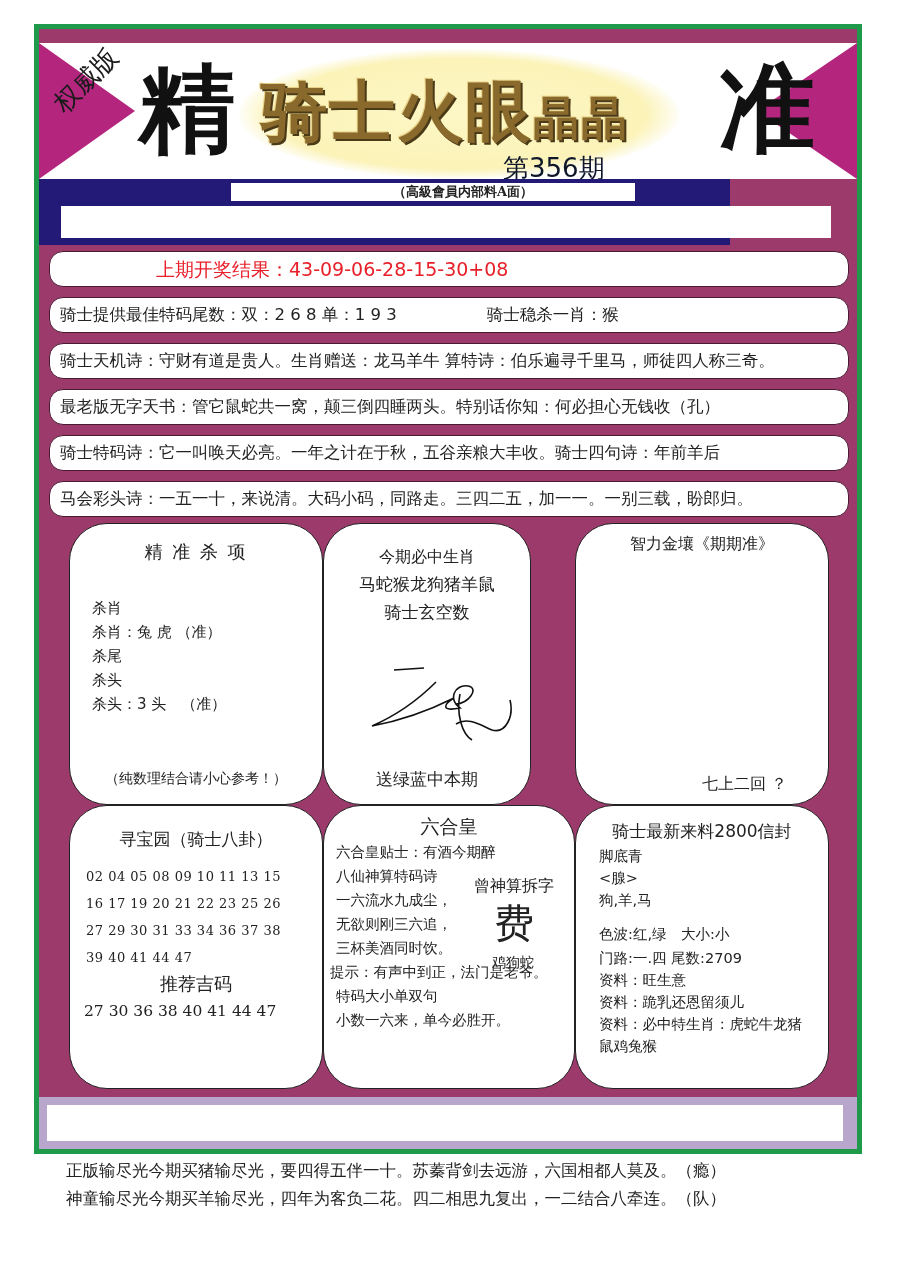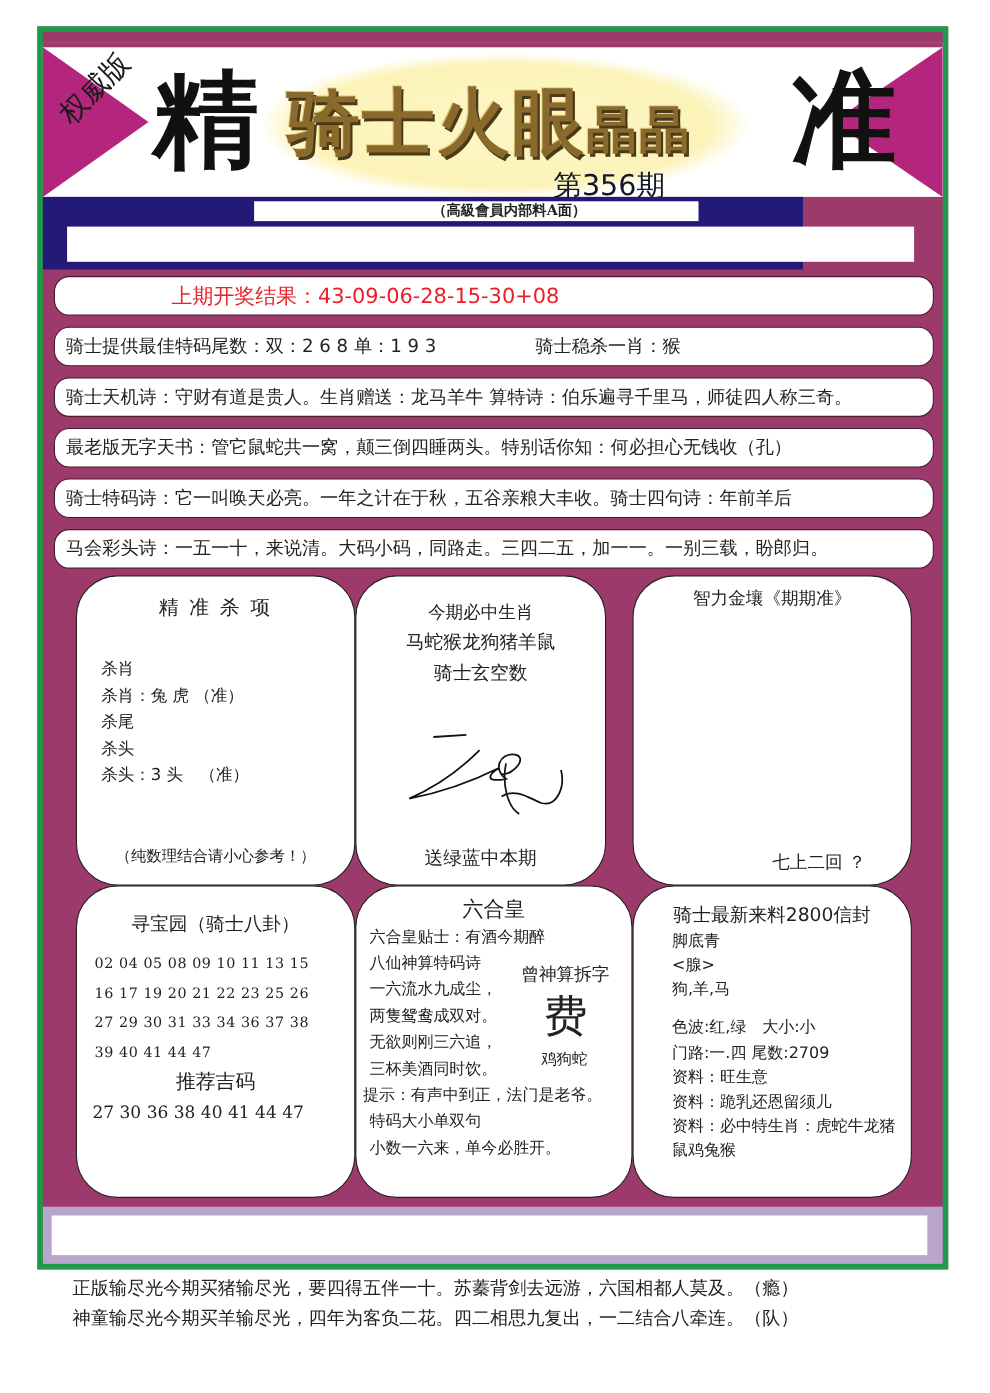--- a/index.html
+++ b/index.html
@@ -36,21 +36,21 @@
   .row { position:absolute; left:10px; width:800px; height:36px; background:#fff; border-radius:14px;
          border:1px solid #4a1a33; box-sizing:border-box; font-size:16.5px; line-height:34px; padding-left:10px;
          white-space:nowrap; overflow:hidden; font-family:"DejaVu Sans",sans-serif; }
   .row .red { color:#e8202a; font-size:19px; margin-left:96px; }
   .row .gap { display:inline-block; width:90px; }
   
   .panel { position:absolute; background:#fff; border:1.5px solid #222; border-radius:38px; box-sizing:border-box;
            font-family:"DejaVu Sans",sans-serif; font-size:15px; overflow:hidden; }
   .p-center { text-align:center; }
   .p1 { left:30px; top:494px; width:254px; height:282px; }
-  .p2 { left:284px; top:494px; width:228px; height:282px;text-align:center; }
+  .p2 { left:284px; top:494px; width:208px; height:282px;text-align:center; }
   .p3 { left:536px; top:494px; width:254px; height:282px; }
   .p4 { left:30px; top:776px; width:254px; height:284px; }
   .p5 { left:284px; top:776px; width:252px; height:284px; }
   .p6 { left:536px; top:776px; width:254px; height:284px; }
   .ptitle { font-size:18px; text-align:center; margin-top:16px; letter-spacing:2px; }
   .lines div { line-height:24px; }
   .nums { font-family:"DejaVu Serif",serif; font-size:13px; line-height:27px; padding-left:16px; letter-spacing:0.5px; }
   .nums2 { font-family:"DejaVu Serif",serif; font-size:15.5px; line-height:28px; padding-left:14px; }
   .lavender { position:absolute; left:0; top:1068px; width:818px; height:52px; background:#b9a6cc; }
   .lavender .inner { position:absolute; left:8px; top:8px; width:796px; height:36px; background:#fff; }
@@ -129,35 +129,34 @@
       <div>27 30 36 38 40 41 44 47</div>
     </div>
   </div>
 
   <div class="panel p5">
     <div style="text-align:center; font-size:19px; margin-top:8px;">六合皇</div>
     <div class="lines" style="padding-left:12px; font-size:14.5px;">
       <div>六合皇贴士：有酒今期醉</div>
       <div>八仙神算特码诗</div>
       <div>一六流水九成尘，</div>
-      <div>两隻鸳鸯成双对。</div>
       <div>无欲则刚三六追，</div>
       <div>三杯美酒同时饮。</div>
       <div style="margin-left:-6px;">提示：有声中到正，法门是老爷。</div>
       <div>特码大小单双句</div>
       <div>小数一六来，单今必胜开。</div>
     </div>
     <div style="position:absolute; left:150px; top:70px; font-size:16px;">曾神算拆字</div>
     <div style="position:absolute; left:170px; top:90px; font-size:40px;">费</div>
     <div style="position:absolute; left:168px; top:148px; font-size:14px;">鸡狗蛇</div>
   </div>
 
   <div class="panel p6">
     <div style="text-align:center; font-size:17px; margin-top:14px;">骑士最新来料2800信封</div>
-    <div style="padding-left:23px; font-size:14.5px; line-height:22px; margin-top:2px;margin-left:12px;">
+    <div style="padding-left:23px; font-size:14.5px; line-height:22px; margin-top:2px;">
       <div>脚底青</div>
       <div>&lt;腺&gt;</div>
       <div>狗,羊,马</div>
       <div style="height:10px;"></div>
       <div style="line-height:26px;">色波:红,绿　大小:小</div>
       <div>门路:一.四 尾数:2709</div>
       <div>资料：旺生意</div>
       <div>资料：跪乳还恩留须儿</div>
       <div>资料：必中特生肖：虎蛇牛龙猪</div>
       <div>鼠鸡兔猴</div>

